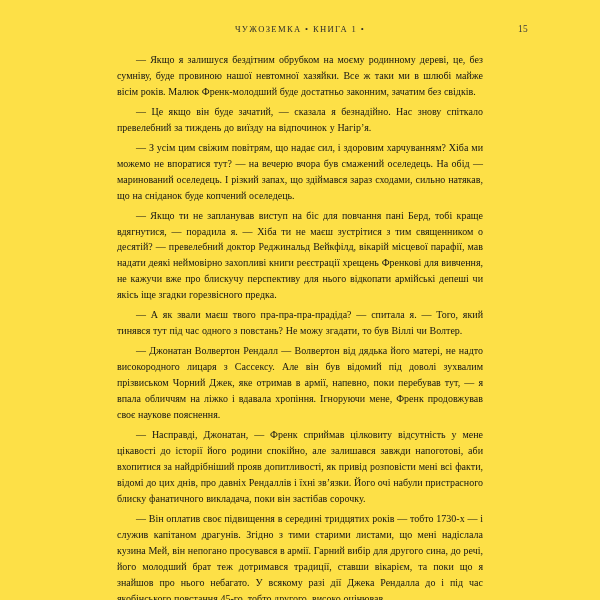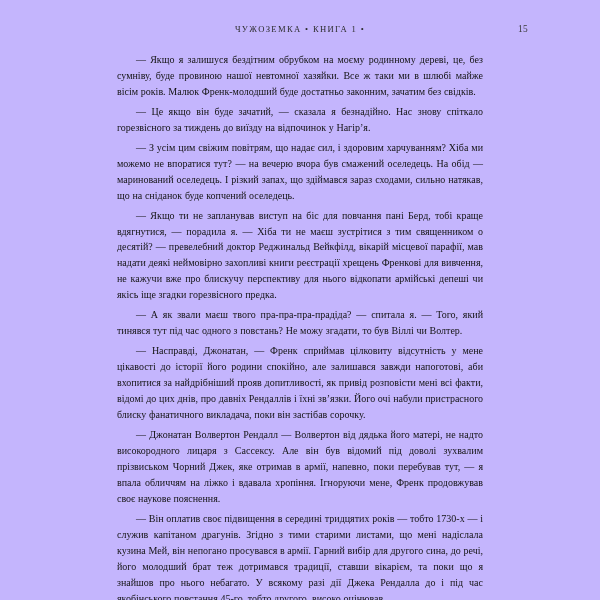--- a/index.html
+++ b/index.html
@@ -14,21 +14,21 @@
     font-family: "Liberation Serif", "DejaVu Serif", serif;
     color: #1a1a1a;
     overflow: hidden;
   }
 
   .page {
     position: relative;
     width: 600px;
     height: 600px;
     box-sizing: border-box;
-    background: #c4b5fd;
+    background: #fde047;
   }
 
   
   .running-head {
     position: absolute;
     top: 22px;
     left: 113px;
     width: 374px;
     height: 14px;
     display: flex;
@@ -90,22 +90,22 @@
 <div class="page">
 
   <div class="running-head">
     <span class="running-head-title">ЧУЖОЗЕМКА • КНИГА 1 •</span>
   </div>
 
   <div class="folio">15</div>
 
   <div class="text-block">
     <p class="para">— Якщо я залишуся бездітним обрубком на моєму родинному дереві, це, без сумніву, буде провиною нашої невтомної хазяйки. Все ж таки ми в шлюбі майже вісім років. Малюк Френк-молодший буде достатньо законним, зачатим без свідків.</p>
-    <p class="para">— Це якщо він буде зачатий, — сказала я безнадійно. Нас знову спіткало горезвісного за тиждень до виїзду на відпочинок у Нагір’я.</p>
+    <p class="para">— Це якщо він буде зачатий, — сказала я безнадійно. Нас знову спіткало превелебний за тиждень до виїзду на відпочинок у Нагір’я.</p>
     <p class="para">— З усім цим свіжим повітрям, що надає сил, і здоровим харчуванням? Хіба ми можемо не впоратися тут? — на вечерю вчора був смажений оселедець. На обід — маринований оселедець. І різкий запах, що здіймався зараз сходами, сильно натякав, що на сніданок буде копчений оселедець.</p>
     <p class="para">— Якщо ти не запланував виступ на біс для повчання пані Берд, тобі краще вдягнутися, — порадила я. — Хіба ти не маєш зустрітися з тим священником о десятій? — превелебний доктор Реджинальд Вейкфілд, вікарій місцевої парафії, мав надати деякі неймовірно захопливі книги реєстрації хрещень Френкові для вивчення, не кажучи вже про блискучу перспективу для нього відкопати армійські депеші чи якісь іще згадки горезвісного предка.</p>
     <p class="para">— А як звали маєш твого пра-пра-пра-прадіда? — спитала я. — Того, який тинявся тут під час одного з повстань? Не можу згадати, то був Віллі чи Волтер.</p>
+    <p class="para">— Джонатан Волвертон Рендалл — Волвертон від дядька його матері, не надто високородного лицаря з Сассексу. Але він був відомий під доволі зухвалим прізвиськом Чорний Джек, яке отримав в армії, напевно, поки перебував тут, — я впала обличчям на ліжко і вдавала хропіння. Ігноруючи мене, Френк продовжував своє наукове пояснення.</p>
     <p class="para">— Насправді, Джонатан, — Френк сприймав цілковиту відсутність у мене цікавості до історії його родини спокійно, але залишався завжди напоготові, аби вхопитися за найдрібніший прояв допитливості, як привід розповісти мені всі факти, відомі до цих днів, про давніх Рендаллів і їхні зв’язки. Його очі набули пристрасного блиску фанатичного викладача, поки він застібав сорочку.</p>
-    <p class="para">— Джонатан Волвертон Рендалл — Волвертон від дядька його матері, не надто високородного лицаря з Сассексу. Але він був відомий під доволі зухвалим прізвиськом Чорний Джек, яке отримав в армії, напевно, поки перебував тут, — я впала обличчям на ліжко і вдавала хропіння. Ігноруючи мене, Френк продовжував своє наукове пояснення.</p>
     <p class="para">— Він оплатив своє підвищення в середині тридцятих років — тобто 1730-х — і служив капітаном драгунів. Згідно з тими старими листами, що мені надіслала кузина Мей, він непогано просувався в армії. Гарний вибір для другого сина, до речі, його молодший брат теж дотримався традиції, ставши вікарієм, та поки що я знайшов про нього небагато. У всякому разі дії Джека Рендалла до і під час якобінського повстання 45-го, тобто другого, високо оцінював</p>
   </div>
 
 </div>
 
 </body></html>

